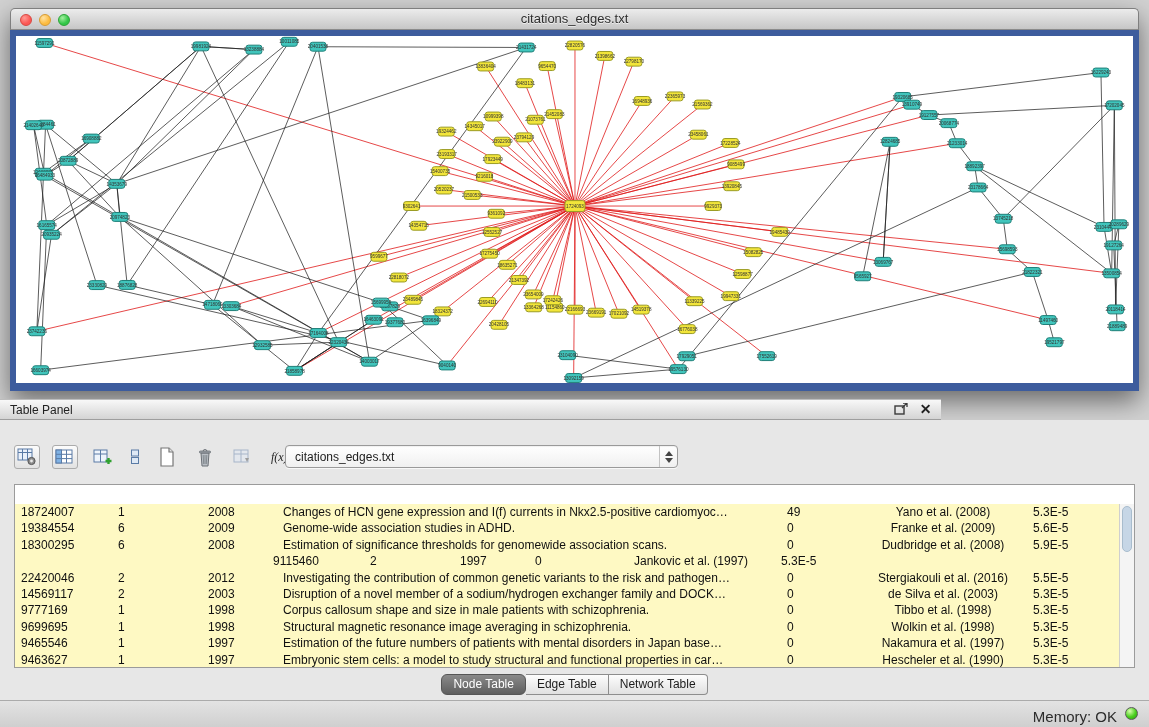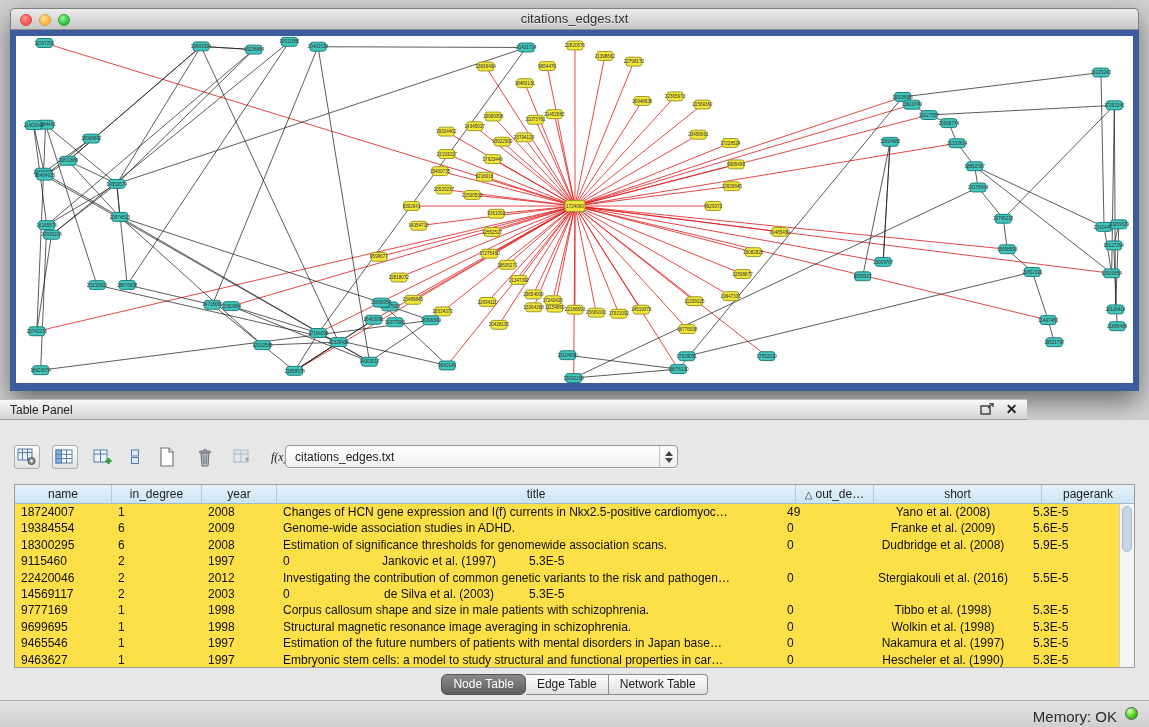--- a/index.html
+++ b/index.html
@@ -39,21 +39,21 @@
   }
   #network-svg { display:block; width:100%; height:100%; }
   .edge-red   { stroke:#e01b1b; stroke-width:0.9; opacity:.9; }
   .edge-black { stroke:#1c1c1c; stroke-width:0.85; opacity:.85; }
   .node-yellow{ fill:#f2e53a; stroke:#9a9b23; stroke-width:1; }
   .node-teal  { fill:#41c5bc; stroke:#1e7f78; stroke-width:1; }
   .node-label { font-size:4.6px; fill:#333; text-anchor:middle; font-family:"Liberation Sans",sans-serif; }
 
   
   #table-panel-header {
-    position:absolute; left:0; top:399px; width:1027px; height:21px;
+    position:absolute; left:0; top:399px; width:941px; height:21px;
     background:linear-gradient(#f8f8f8,#d4d4d4);
     border-top:1px solid #bdbdbd; border-bottom:1px solid #9e9e9e;text-align:center;
   }
   #table-panel-header .panel-title { position:absolute; left:10px; top:3px; font-size:12px; color:#222; }
   .hdr-icons { position:absolute; right:8px; top:2px; display:flex; gap:10px; align-items:center; }
   .hdr-icon { width:15px; height:15px; display:flex; align-items:center; justify-content:center; cursor:default; }
   .close-glyph { font-size:14px; font-weight:bold; color:#222; line-height:15px; }
 
   
   #table-panel-body {
@@ -84,21 +84,21 @@
     border:1px solid #9b9b9b; background:#ffffff;
   }
   .thead { display:flex; height:19px; background:linear-gradient(#e4f2fb,#cde4f2); border-bottom:1px solid #9fb8c8; }
   .th {
     font-size:12px; color:#1d1d1d; text-align:center; line-height:18px;
     border-right:1px solid #b4cada; overflow:hidden; white-space:nowrap;
   }
   .th:last-child { border-right:none; }
   .sort { font-size:10px; margin-right:3px; color:#333; }
   .tbody { position:absolute; left:0; top:19px; right:15px; bottom:0; overflow:hidden; }
-  .tr { display:flex; height:16.4px; background:#fde047; }
+  .tr { display:flex; height:16.4px; background:#fef9c3;justify-content:center; }
   .td {
     font-size:12px; color:#101010; line-height:16px; padding-left:6px;
     overflow:hidden; white-space:nowrap;
   }
   .c0{width:97px} .c1{width:90px} .c2{width:75px} .c3{flex:1;width:auto}
   .c4{width:78px} .c5{width:168px} .c6{width:92px}
   .td.c5 { text-align:center; padding-left:0; }
   .th.c3 { flex:1; }
 
   .vscroll {
@@ -853,31 +853,20 @@
 
   <div class="dropdown">
     <span class="dd-value">citations_edges.txt</span>
     <div class="dd-stepper">
       <div class="tri-up"></div>
       <div class="tri-down"></div>
     </div>
   </div>
 
   <div class="table-wrap">
-    <div class="thead">
-      <div class="th c0"><span>name</span></div>
-      <div class="th c1"><span>in_degree</span></div>
-      <div class="th c2"><span>year</span></div>
-      <div class="th c3"><span>title</span></div>
-      <div class="th c4">
-        <span class="sort">△</span><span>out_de…</span>
-      </div>
-      <div class="th c5"><span>short</span></div>
-      <div class="th c6"><span>pagerank</span></div>
-    </div>
     <div class="tbody" id="table-body">
         <div class="tr">
           <div class="td c0">18724007</div>
           <div class="td c1">1</div>
           <div class="td c2">2008</div>
           <div class="td c3">Changes of HCN gene expression and I(f) currents in Nkx2.5-positive cardiomyoc…</div>
           <div class="td c4">49</div>
           <div class="td c5">Yano et al. (2008)</div>
           <div class="td c6">5.3E-5</div>
         </div>
@@ -913,20 +902,21 @@
           <div class="td c2">2012</div>
           <div class="td c3">Investigating the contribution of common genetic variants to the risk and pathogen…</div>
           <div class="td c4">0</div>
           <div class="td c5">Stergiakouli et al. (2016)</div>
           <div class="td c6">5.5E-5</div>
         </div>
         <div class="tr">
           <div class="td c0">14569117</div>
           <div class="td c1">2</div>
           <div class="td c2">2003</div>
+          <div class="td c3">Disruption of a novel member of a sodium/hydrogen exchanger family and DOCK…</div>
           <div class="td c4">0</div>
           <div class="td c5">de Silva et al. (2003)</div>
           <div class="td c6">5.3E-5</div>
         </div>
         <div class="tr">
           <div class="td c0">9777169</div>
           <div class="td c1">1</div>
           <div class="td c2">1998</div>
           <div class="td c3">Corpus callosum shape and size in male patients with schizophrenia.</div>
           <div class="td c4">0</div>

